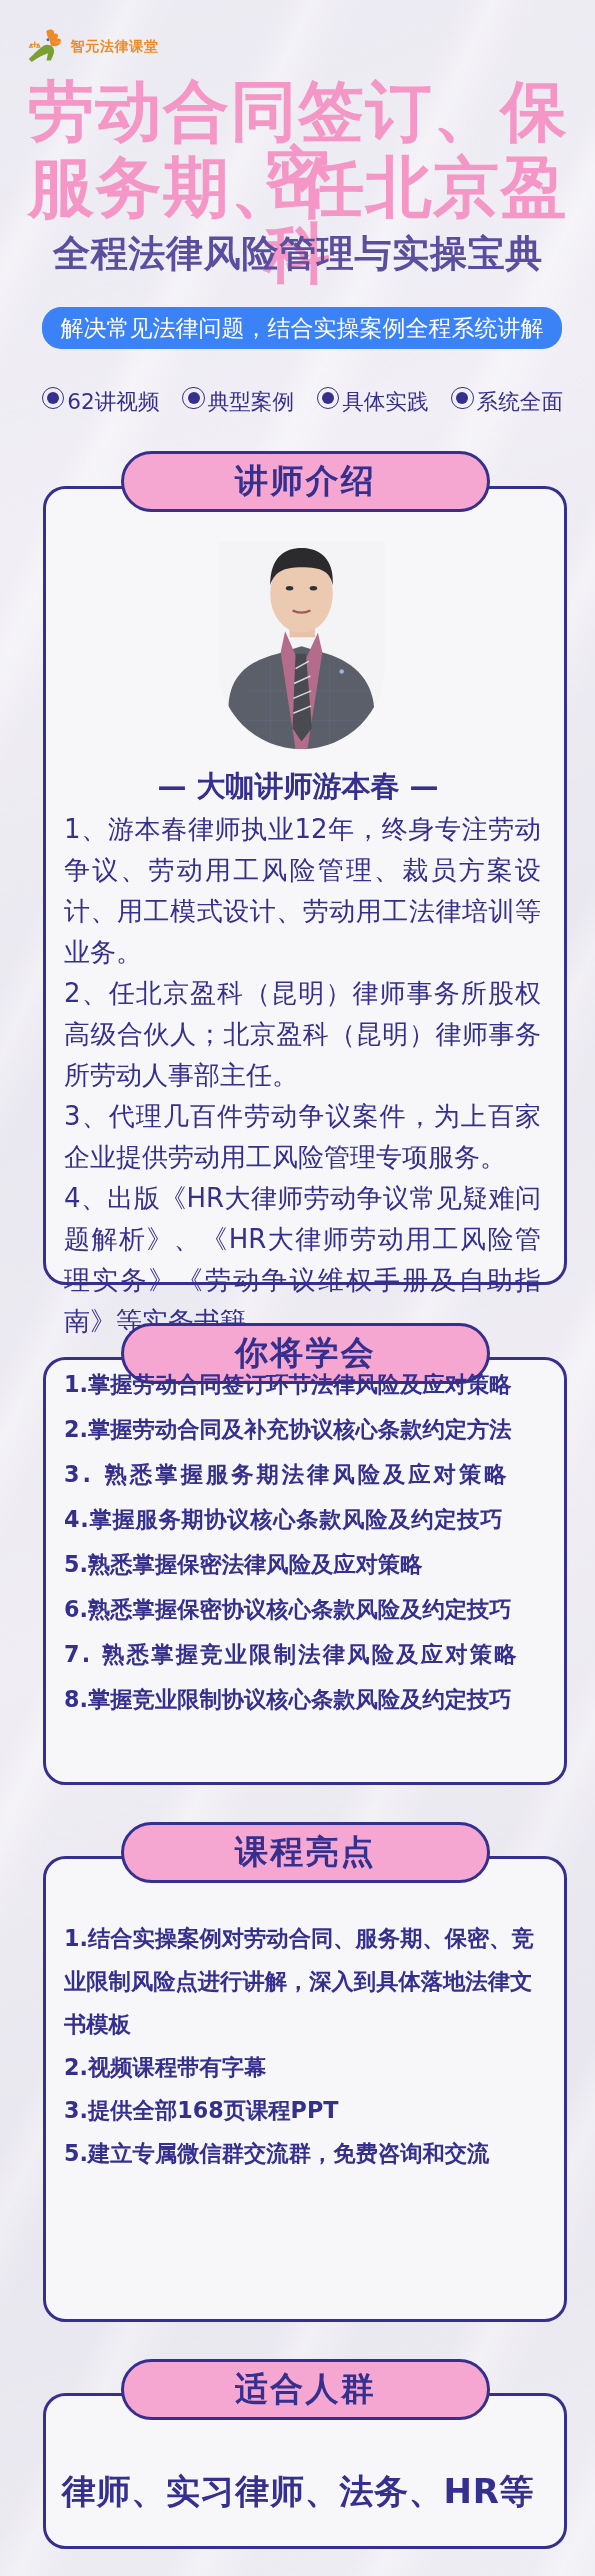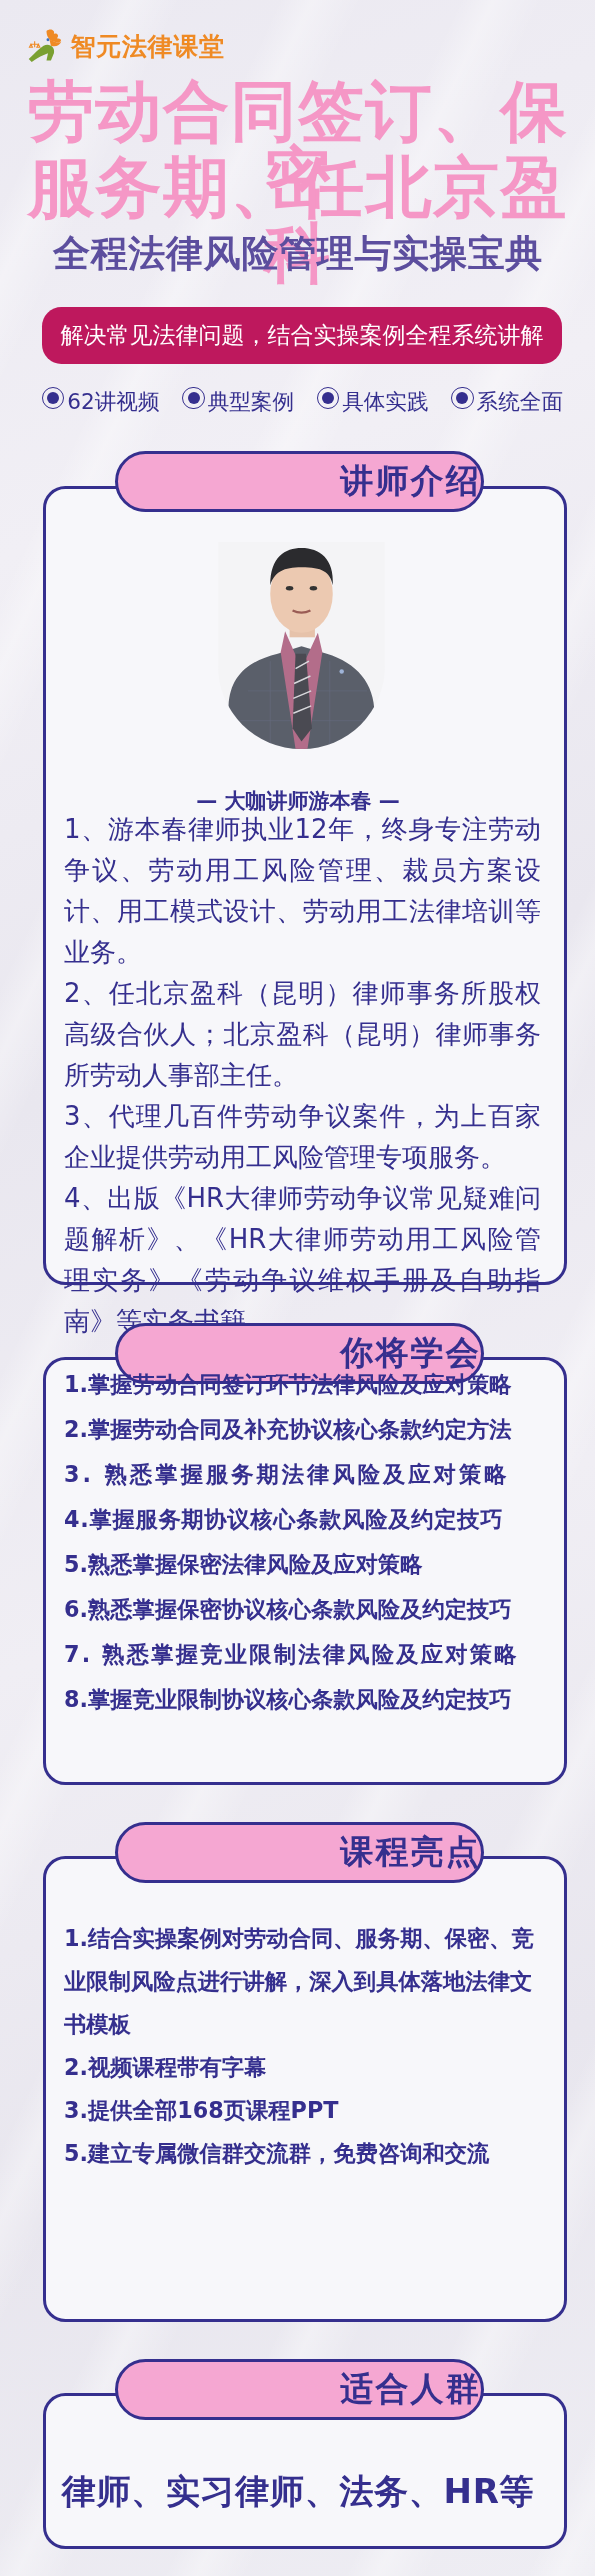--- a/index.html
+++ b/index.html
@@ -14,46 +14,46 @@
   }
   .stripes {
     position: absolute; inset: 0; pointer-events: none;
     background: repeating-linear-gradient(115deg, rgba(255,255,255,0) 0px, rgba(255,255,255,0) 89px, rgba(255,255,255,0.35) 119px, rgba(255,255,255,0) 164px);
   }
   .abs { position: absolute; }
 
   
   .logo { left: 27px; top: 28px; height: 37px; display: flex; align-items: center; }
   .logo-mark { width: 39px; height: 37px; position: relative; }
-  .logo-text { font-family: "DejaVu Serif", "Liberation Serif", serif; font-weight: bold; font-size: 25px; color: #ef8a24; margin-left: 4.5px; letter-spacing: 0.7px; }
+  .logo-text { font-family: "DejaVu Serif", "Liberation Serif", serif; font-weight: bold; font-size: 14px; color: #ef8a24; margin-left: 4.5px; letter-spacing: 0.7px; }
 
   
   .title-line { left: 0; width: 596px; text-align: center; font-weight: bold; color: #f597c6; font-size: 66px; letter-spacing: 1.5px; line-height: 1; }
   .t1 { top: 79px; }
   .t2 { top: 155px; }
   .subtitle { left: 0; width: 596px; top: 235px; text-align: center; font-family: "DejaVu Serif", "Liberation Serif", serif; font-weight: bold; color: #5c4e9e; font-size: 37px; letter-spacing: 0.7px; line-height: 1; }
 
   
-  .banner { left: 42px; top: 307px; width: 520px; height: 57px; background: #be185d; border-radius: 19.4px; display: flex; align-items: center; justify-content: center; }
+  .banner { left: 42px; top: 307px; width: 520px; height: 42px; background: #3b82f6; border-radius: 19.4px; display: flex; align-items: center; justify-content: center; }
   .banner span { color: #ffffff; font-size: 23px; letter-spacing: 0px; }
 
   
   .features { left: 42px; top: 386px; width: 521px; height: 30px; display: flex; align-items: center; justify-content: space-between; }
   .feature { display: flex; font-size: 21.6px; color: #352f8e; }
   .radio { width: 22.3px; height: 22.3px; border: 1.5px solid #352f8e; border-radius: 50%; display: inline-flex; align-items: center; justify-content: center; margin-right: 3px; }
   .radio::after { content: ""; width: 12px; height: 12px; border-radius: 50%; background: #352f8e; }
 
   
   .box { left: 43px; width: 524px; background: #f7f7fa; border: 3.7px solid #352f8e; border-radius: 22.3px; }
-  .pill { left: 115px; width: 369px; height: 61px; background: #f5a7d2; border: 3.7px solid #352f8e; border-radius: 31px; display: flex; align-items: center; justify-content: flex-end; }
+  .pill { left: 121px; width: 369px; height: 61px; background: #f5a7d2; border: 3.7px solid #352f8e; border-radius: 31px; display: flex; align-items: center; justify-content: center; }
   .pill span { font-size: 33px; font-weight: bold; color: #352f8e; letter-spacing: 2.2px; }
 
   
   .photo { left: 218px; top: 542px; width: 167px; height: 207px; overflow: hidden; border-radius: 0 0 83px 83px; }
-  .name { left: 0; width: 596px; top: 767px; text-align: center; font-size: 21px; font-weight: bold; color: #352f8e; margin-top: 20px; }
+  .name { left: 0; width: 596px; top: 767px; text-align: center; font-size: 29px; font-weight: bold; color: #352f8e; }
   .bio { left: 64px; top: 809px; width: 477px; font-size: 26px; line-height: 41px; color: #352f8e; text-align: justify; }
   .bio p { margin: 0; }
 
   
   .learn { left: 64px; top: 1362px; width: 477px; }
   .learn-item { font-size: 22.3px; font-weight: bold; color: #352f8e; height: 45px; line-height: 45px; white-space: nowrap; }
 
   
   .hl { left: 64px; top: 1917px; width: 484px; }
   .hl p { font-size: 22.3px; font-weight: bold; color: #352f8e; line-height: 43px; }

